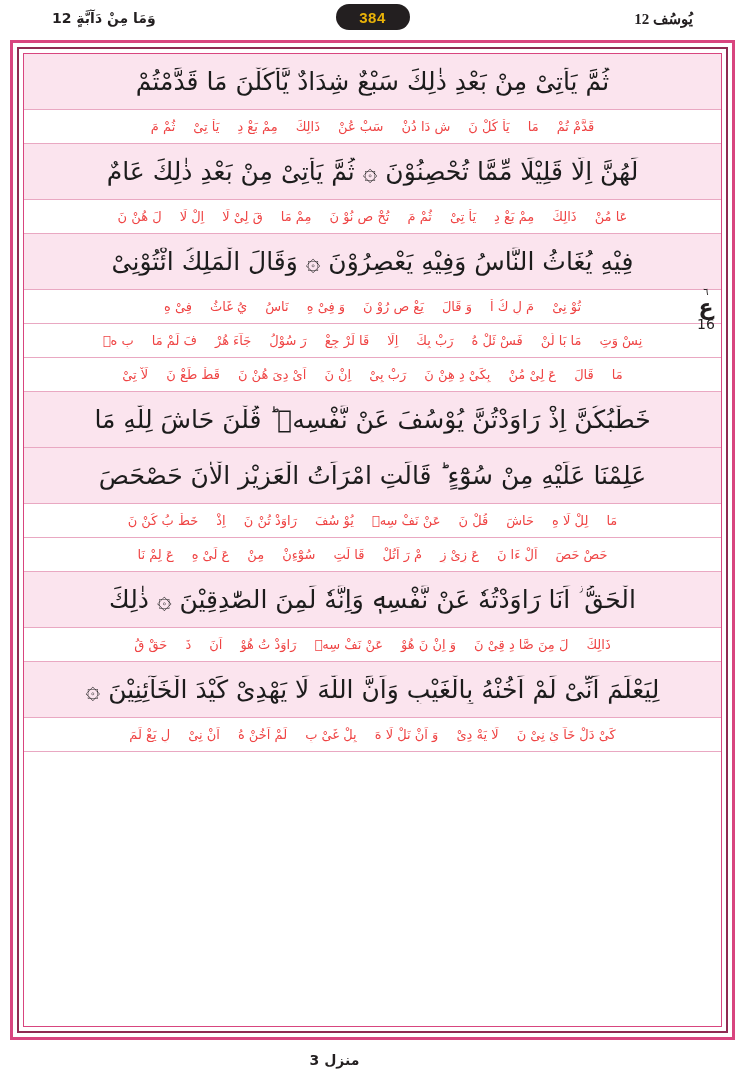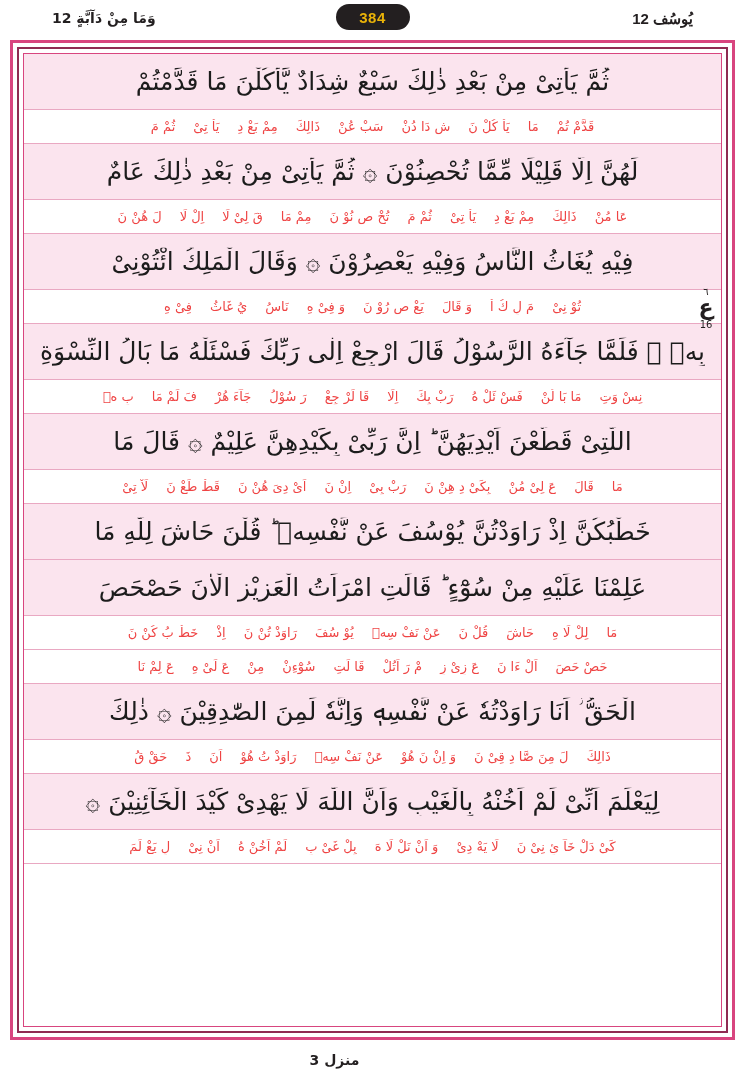--- a/index.html
+++ b/index.html
@@ -42,21 +42,21 @@
     align-items: center;
     justify-content: center;
     letter-spacing: 0.5px;
   }
   .header-right {
     position: absolute;
     right: 52px;
     top: 10px;
     color: #231f20;
     font-size: 15px;
-    font-family: Liberation Sans, sans-serif;
+    font-family: Liberation Serif, serif;
     direction: rtl;
     font-weight: bold;
   }
   .header-left {
     position: absolute;
     left: 52px;
     top: 10px;
     color: #231f20;
     font-size: 14px;
     font-family: "DejaVu Sans", sans-serif;
@@ -152,21 +152,21 @@
     top: 232px;
     width: 34px;
     text-align: center;
     direction: rtl;
     color: #231f20;
     font-family: "DejaVu Sans", sans-serif;
     pointer-events: none;
   }
   .ruku-marker .r-top { font-size: 10px; line-height: 11px; }
   .ruku-marker .r-ain { font-size: 22px; line-height: 22px; font-weight: bold;}
-  .ruku-marker .r-bot { font-size: 10px; line-height: 11px; }
+  .ruku-marker .r-bot { font-size: 14px; line-height: 11px; }
 
   
   .footer {
     position: absolute;
     left: 0;
     top: 1052px;
     width: 669px;
     text-align: center;
     color: #231f20;
     font-family: "DejaVu Sans", sans-serif;
@@ -202,28 +202,22 @@
             </div>
             <div class="ayah-row sub-line">
               <div class="arabic-line"><span class="w">عَا مُنْ</span><span class="w">ذَالِكَ</span><span class="w">مِمْ بَعْ دِ</span><span class="w">يَاْ تِىْ</span><span class="w">ثُمْ مَ</span><span class="w">تُحْ صِ نُوْ نَ</span><span class="w">مِمْ مَا</span><span class="w">قَ لِىْ لَا</span><span class="w">اِلْ لَا</span><span class="w">لَ هُنْ نَ</span></div>
             </div>
             <div class="ayah-row main-line tint">
               <div class="arabic-line">فِيْهِ يُغَاثُ النَّاسُ وَفِيْهِ يَعْصِرُوْنَ ۞ وَقَالَ الْمَلِكُ ائْتُوْنِىْ</div>
             </div>
             <div class="ayah-row sub-line">
               <div class="arabic-line"><span class="w">تُوْ نِىْ</span><span class="w">مَ لِ كُ اْ</span><span class="w">وَ قَالَ</span><span class="w">يَعْ صِ رُوْ نَ</span><span class="w">وَ فِىْ هِ</span><span class="w">نَاسُ</span><span class="w">يُ غَاثُ</span><span class="w">فِىْ هِ</span></div>
             </div>
-            <div class="ayah-row main-line tint">
-              <div class="arabic-line">بِهٖ ۚ فَلَمَّا جَآءَهُ الرَّسُوْلُ قَالَ ارْجِعْ اِلٰى رَبِّكَ فَسْئَلْهُ مَا بَالُ النِّسْوَةِ</div>
-            </div>
             <div class="ayah-row sub-line">
               <div class="arabic-line"><span class="w">نِسْ وَتِ</span><span class="w">مَا بَا لُنْ</span><span class="w">فَسْ ئَلْ هُ</span><span class="w">رَبْ بِكَ</span><span class="w">اِلَا</span><span class="w">قَا لَرْ جِعْ</span><span class="w">رَ سُوْلُ</span><span class="w">جَآءَ هُرْ</span><span class="w">فَ لَمْ مَا</span><span class="w">بِ هٖ</span></div>
-            </div>
-            <div class="ayah-row main-line tint">
-              <div class="arabic-line">اللّٰتِىْ قَطَّعْنَ اَيْدِيَهُنَّ ؕ اِنَّ رَبِّىْ بِكَيْدِهِنَّ عَلِيْمٌ ۞ قَالَ مَا</div>
             </div>
             <div class="ayah-row sub-line">
               <div class="arabic-line"><span class="w">مَا</span><span class="w">قَالَ</span><span class="w">عَ لِىْ مُنْ</span><span class="w">بِكَىْ دِ هِنْ نَ</span><span class="w">رَبْ بِىْ</span><span class="w">اِنْ نَ</span><span class="w">اَىْ دِىَ هُنْ نَ</span><span class="w">قَطْ طَعْ نَ</span><span class="w">لَاْ تِىْ</span></div>
             </div>
             <div class="ayah-row main-line tint">
               <div class="arabic-line">خَطْبُكُنَّ اِذْ رَاوَدْتُنَّ يُوْسُفَ عَنْ نَّفْسِهٖ ؕ قُلْنَ حَاشَ لِلّٰهِ مَا</div>
             </div>
             <div class="ayah-row main-line tint">
               <div class="arabic-line">عَلِمْنَا عَلَيْهِ مِنْ سُوْٓءٍ ؕ قَالَتِ امْرَاَتُ الْعَزِيْزِ الْاٰنَ حَصْحَصَ</div>
             </div>

